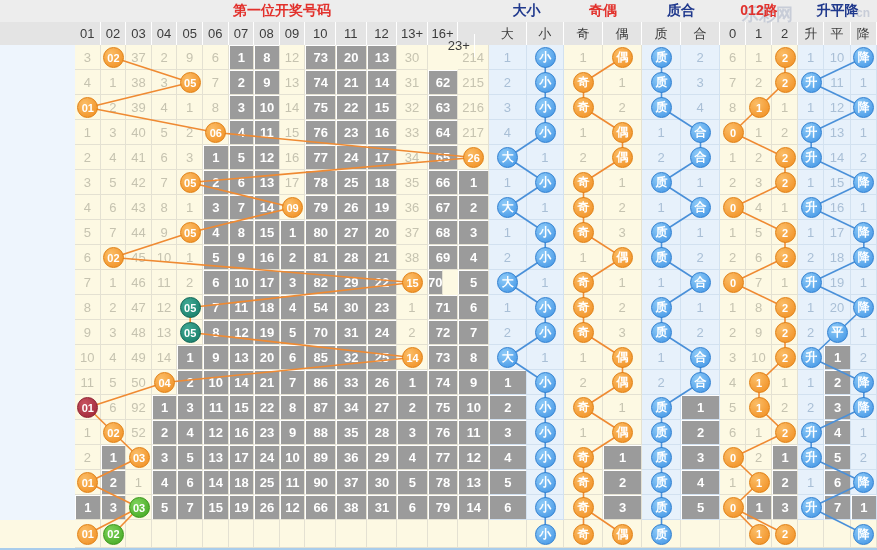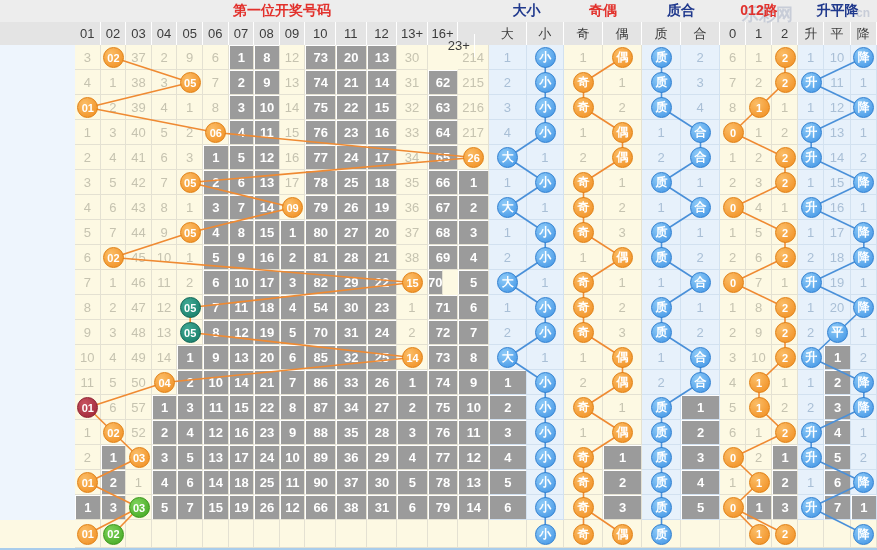--- a/index.html
+++ b/index.html
@@ -464,21 +464,21 @@
     <div class="cell" style="left: 681px; top: 370px; width: 39px; height: 25px; border-right: 1px solid rgb(210, 225, 240); border-bottom: 1px solid rgb(210, 225, 240);"></div>
     <div class="cell lt" style="left: 720px; top: 370px; width: 26px; height: 25px; border-right: 1px solid rgb(228, 225, 210); border-bottom: 1px solid rgb(228, 225, 210); color: rgb(198, 195, 176);">4</div>
     <div class="cell" style="left: 746px; top: 370px; width: 26px; height: 25px; border-right: 1px solid rgb(228, 225, 210); border-bottom: 1px solid rgb(228, 225, 210);"></div>
     <div class="cell lt" style="left: 772px; top: 370px; width: 26px; height: 25px; border-right: 1px solid rgb(228, 225, 210); border-bottom: 1px solid rgb(228, 225, 210); color: rgb(198, 195, 176);">1</div>
     <div class="cell lt" style="left: 798px; top: 370px; width: 26.3333px; height: 25px; border-right: 1px solid rgb(210, 225, 240); border-bottom: 1px solid rgb(210, 225, 240); color: rgb(169, 191, 214);">1</div>
     <div class="cell dk" style="left: 824.333px; top: 370px; width: 26.3333px; height: 25px; border-right: 1px solid rgb(210, 225, 240); border-bottom: 1px solid rgb(210, 225, 240);">2</div>
     <div class="cell" style="left: 850.667px; top: 370px; width: 26.3333px; height: 25px; border-right: 1px solid rgb(210, 225, 240); border-bottom: 1px solid rgb(210, 225, 240);"></div>
     <div style="left: 0px; top: 395px; width: 75px; height: 25px; display: flex; align-items: center; justify-content: center; font-size: 14px; color: rgb(40, 48, 63); border-bottom: 1px solid rgb(219, 228, 240); box-sizing: border-box;">2025110</div>
     <div class="cell" style="left: 75px; top: 395px; width: 25.6px; height: 25px; border-right: 1px solid rgb(228, 225, 210); border-bottom: 1px solid rgb(228, 225, 210);"></div>
     <div class="cell lt" style="left: 100.6px; top: 395px; width: 25.6px; height: 25px; border-right: 1px solid rgb(228, 225, 210); border-bottom: 1px solid rgb(228, 225, 210); color: rgb(198, 195, 176);">6</div>
-    <div class="cell lt" style="left: 126.2px; top: 395px; width: 25.6px; height: 25px; border-right: 1px solid rgb(228, 225, 210); border-bottom: 1px solid rgb(228, 225, 210); color: rgb(198, 195, 176);">57</div>
+    <div class="cell lt" style="left: 126.2px; top: 395px; width: 25.6px; height: 25px; border-right: 1px solid rgb(228, 225, 210); border-bottom: 1px solid rgb(228, 225, 210); color: rgb(198, 195, 176);">92</div>
     <div class="cell dk" style="left: 151.8px; top: 395px; width: 25.6px; height: 25px; border-right: 1px solid rgb(228, 225, 210); border-bottom: 1px solid rgb(228, 225, 210);">1</div>
     <div class="cell dk" style="left: 177.4px; top: 395px; width: 25.6px; height: 25px; border-right: 1px solid rgb(228, 225, 210); border-bottom: 1px solid rgb(228, 225, 210);">3</div>
     <div class="cell dk" style="left: 203px; top: 395px; width: 25.6px; height: 25px; border-right: 1px solid rgb(228, 225, 210); border-bottom: 1px solid rgb(228, 225, 210);">11</div>
     <div class="cell dk" style="left: 228.6px; top: 395px; width: 25.6px; height: 25px; border-right: 1px solid rgb(228, 225, 210); border-bottom: 1px solid rgb(228, 225, 210);">15</div>
     <div class="cell dk" style="left: 254.2px; top: 395px; width: 25.6px; height: 25px; border-right: 1px solid rgb(228, 225, 210); border-bottom: 1px solid rgb(228, 225, 210);">22</div>
     <div class="cell dk" style="left: 279.8px; top: 395px; width: 25.6px; height: 25px; border-right: 1px solid rgb(228, 225, 210); border-bottom: 1px solid rgb(228, 225, 210);">8</div>
     <div class="cell dk" style="left: 305.4px; top: 395px; width: 30.6px; height: 25px; border-right: 1px solid rgb(228, 225, 210); border-bottom: 1px solid rgb(228, 225, 210);">87</div>
     <div class="cell dk" style="left: 336px; top: 395px; width: 30.6px; height: 25px; border-right: 1px solid rgb(228, 225, 210); border-bottom: 1px solid rgb(228, 225, 210);">34</div>
     <div class="cell dk" style="left: 366.6px; top: 395px; width: 30.6px; height: 25px; border-right: 1px solid rgb(228, 225, 210); border-bottom: 1px solid rgb(228, 225, 210);">27</div>
     <div class="cell dk" style="left: 397.2px; top: 395px; width: 30.6px; height: 25px; border-right: 1px solid rgb(228, 225, 210); border-bottom: 1px solid rgb(228, 225, 210);">2</div>

